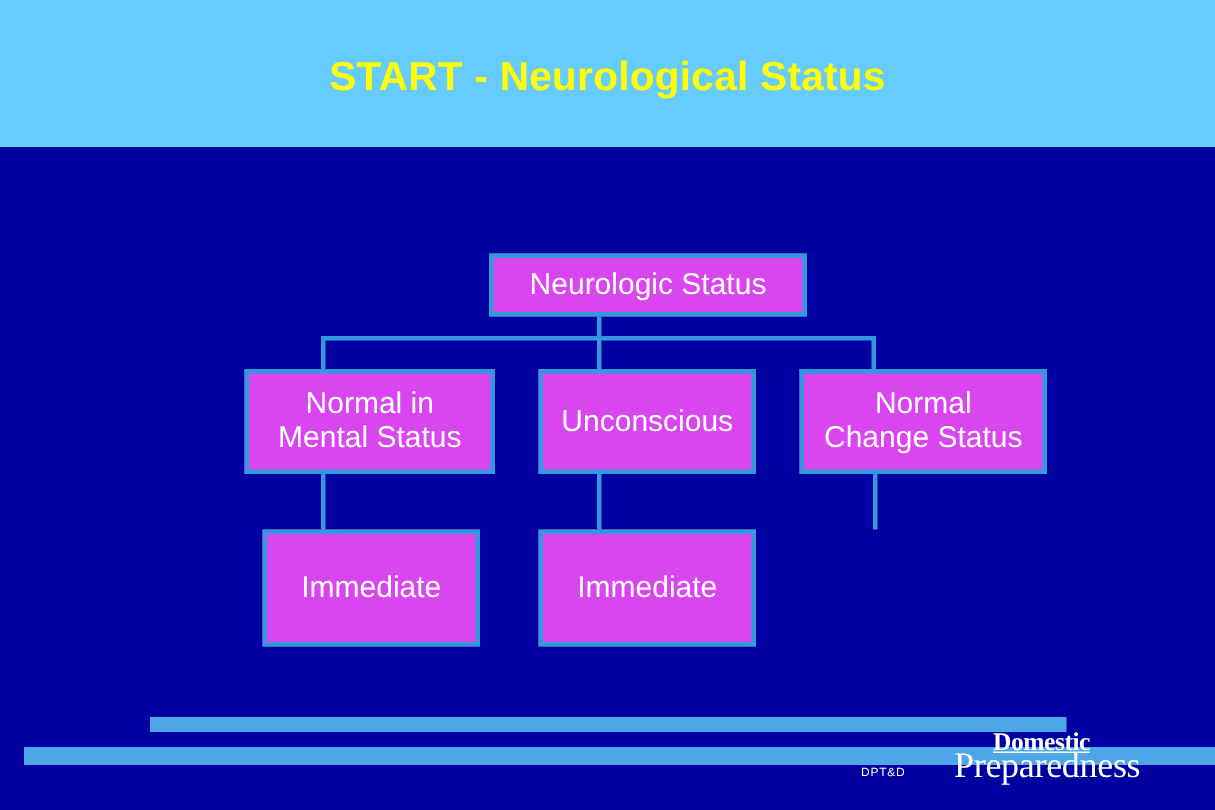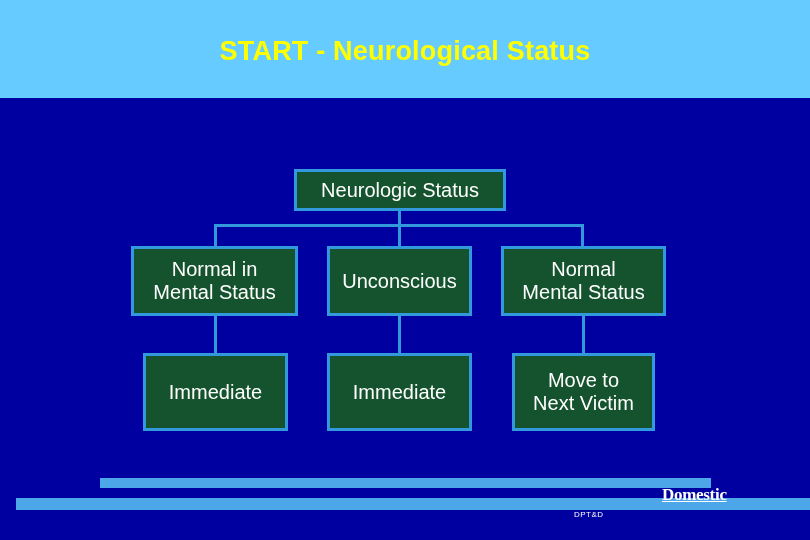--- a/index.html
+++ b/index.html
@@ -45,30 +45,31 @@
   .chart {
     position: absolute;
     left: 0;
     top: 98px;
     width: 810px;
     height: 442px;
   }
   .node {
     position: absolute;
     box-sizing: border-box;
-    background: #14532d;
+    background: #d946ef;
     border: 3px solid #3399DD;
     color: #FFFFFF;
     display: flex;
     align-items: center;
     justify-content: center;
     text-align: center;
     font-size: 20px;
     line-height: 1.15;
     z-index: 3;
+    margin-left: 32px;
   }
   .node-root {
     left: 294px;
     top: 71px;
     width: 212px;
     height: 42px;
   }
   .node-c1 {
     left: 131px;
     top: 148px;
@@ -202,37 +203,34 @@
 
     <div class="node node-c1">
       <span style="white-space:pre-line">Normal in
 Mental Status</span>
     </div>
     <div class="node node-c2">
       <span style="white-space:pre-line">Unconscious</span>
     </div>
     <div class="node node-c3">
       <span style="white-space:pre-line">Normal
-Mental Status</span>
+Change Status</span>
     </div>
 
     <div class="node node-a1">
       <span style="white-space:pre-line">Immediate</span>
     </div>
     <div class="node node-a2">
       <span style="white-space:pre-line">Immediate</span>
-    </div>
-    <div class="node node-a3">
-      <span style="white-space:pre-line">Move to
-Next Victim</span>
     </div>
 
   </div>
 
   <div class="bar-top"></div>
   <div class="bar-bottom"></div>
 
   <div class="logo">
     <span class="logo-dpt">DPT&amp;D</span>
     <span class="logo-domestic">Domestic</span>
+    <span class="logo-prep">Preparedness</span>
   </div>
 
 </div>
 
 </body></html>

